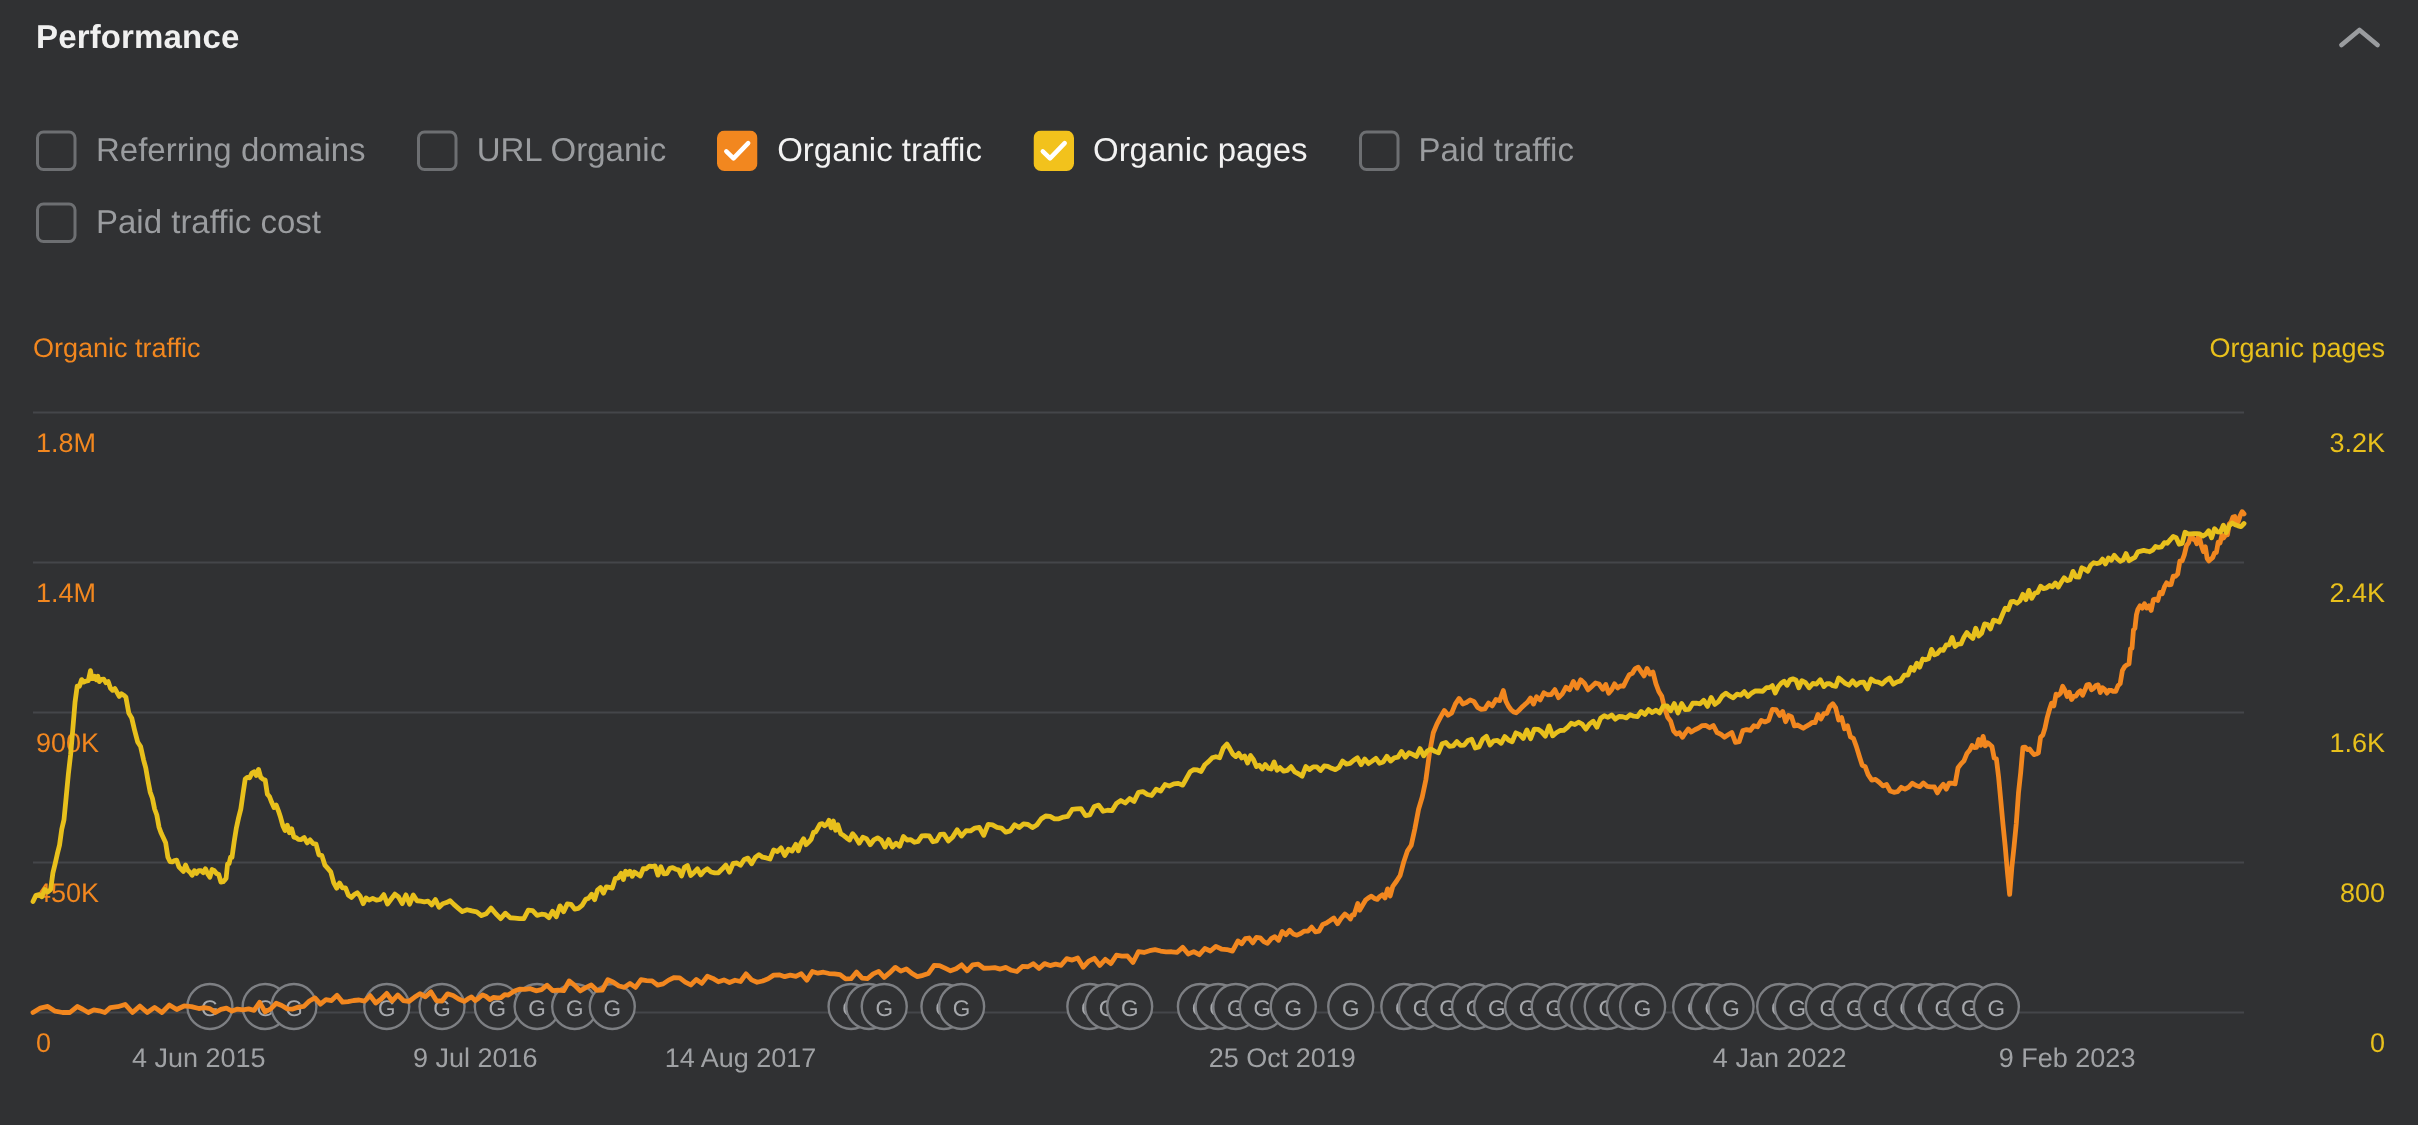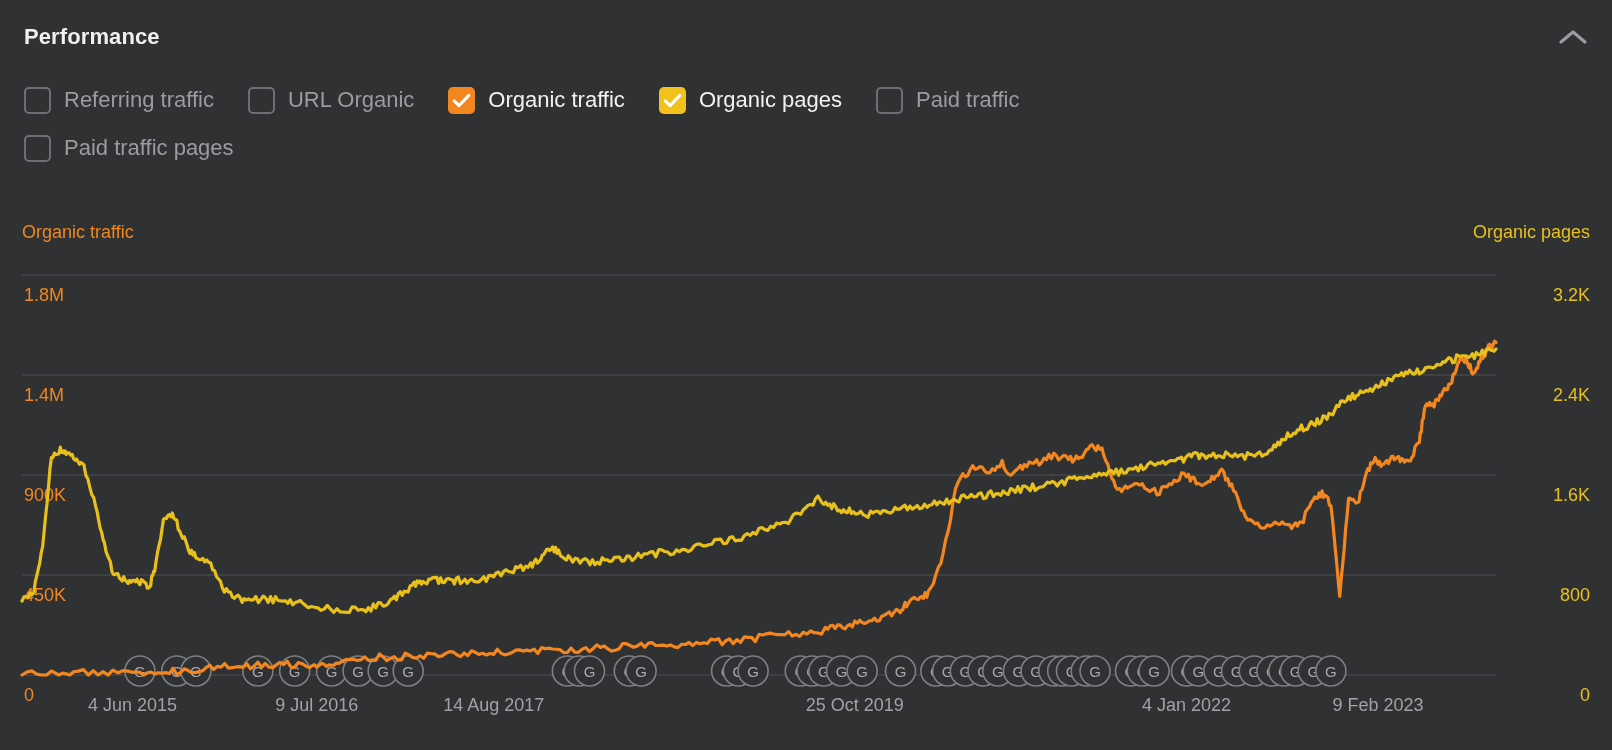--- a/index.html
+++ b/index.html
@@ -13,21 +13,21 @@
   .panel {
     position: relative;
     width: 1612px;
     height: 750px;
     background: #303133;
   }
 
   
   .header {
     position: absolute;
-    left: 0; top: 12px;
+    left: 0; top: 0;
     width: 1612px; height: 50px;
     display: flex;
     align-items: center;
     justify-content: space-between;
     padding: 0 22px 0 24px;
     text-align: center;
   }
   .panel-title {
     font-size: 22px;
     font-weight: bold;
@@ -125,21 +125,21 @@
       <svg width="30" height="18" viewBox="0 0 30 18" aria-hidden="true">
         <path d="M3 14 L15 4 L27 14" fill="none" stroke="#9a9c9f" stroke-width="3.2" stroke-linecap="round" stroke-linejoin="round"></path>
       </svg>
     </div>
   </div>
 
   <div class="cb-rows" id="cb-rows">
       <div class="cb-row">
         <div class="cb-item">
           <span class="cb-box"></span>
-          <span class="cb-label">Referring traffic</span>
+          <span class="cb-label">Referring domains</span>
         </div>
         <div class="cb-item">
           <span class="cb-box"></span>
           <span class="cb-label">URL Organic</span>
         </div>
         <div class="cb-item on">
           <span class="cb-box checked">
             <svg width="27" height="27" viewBox="0 0 27 27">
               <rect x="0" y="0" width="27" height="27" rx="5" fill="#f2871f"></rect>
               <path d="M6.2 13.9 L11 18.6 L20.8 8.4" fill="none" stroke="#ffffff" stroke-width="3" stroke-linecap="round" stroke-linejoin="round"></path>
@@ -157,21 +157,21 @@
           <span class="cb-label">Organic pages</span>
         </div>
         <div class="cb-item">
           <span class="cb-box"></span>
           <span class="cb-label">Paid traffic</span>
         </div>
       </div>
       <div class="cb-row">
         <div class="cb-item">
           <span class="cb-box"></span>
-          <span class="cb-label">Paid traffic pages</span>
+          <span class="cb-label">Paid traffic cost</span>
         </div>
       </div>
     </div>
 
   <div class="series-titles">
     <div class="series-left">Organic traffic</div>
     <div class="series-right">Organic pages</div>
   </div>
 
   <div class="chart-wrap">

